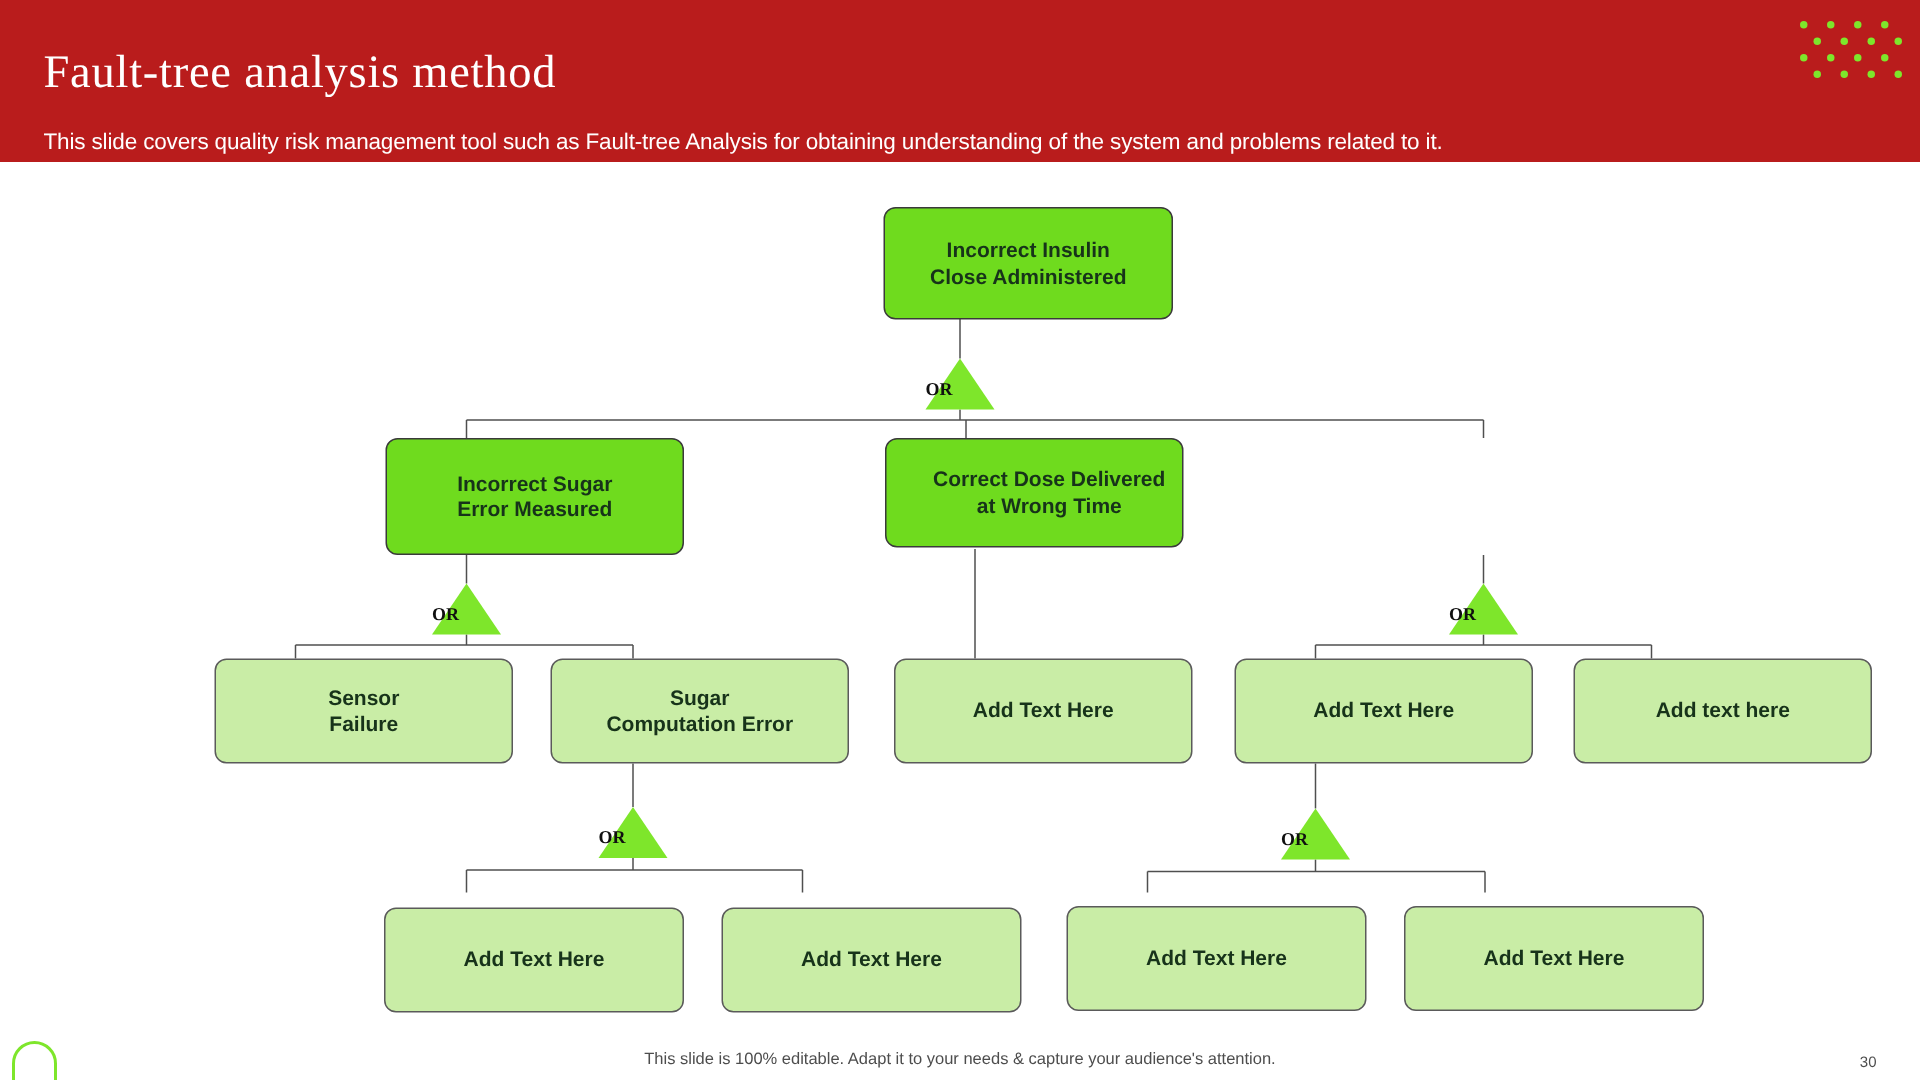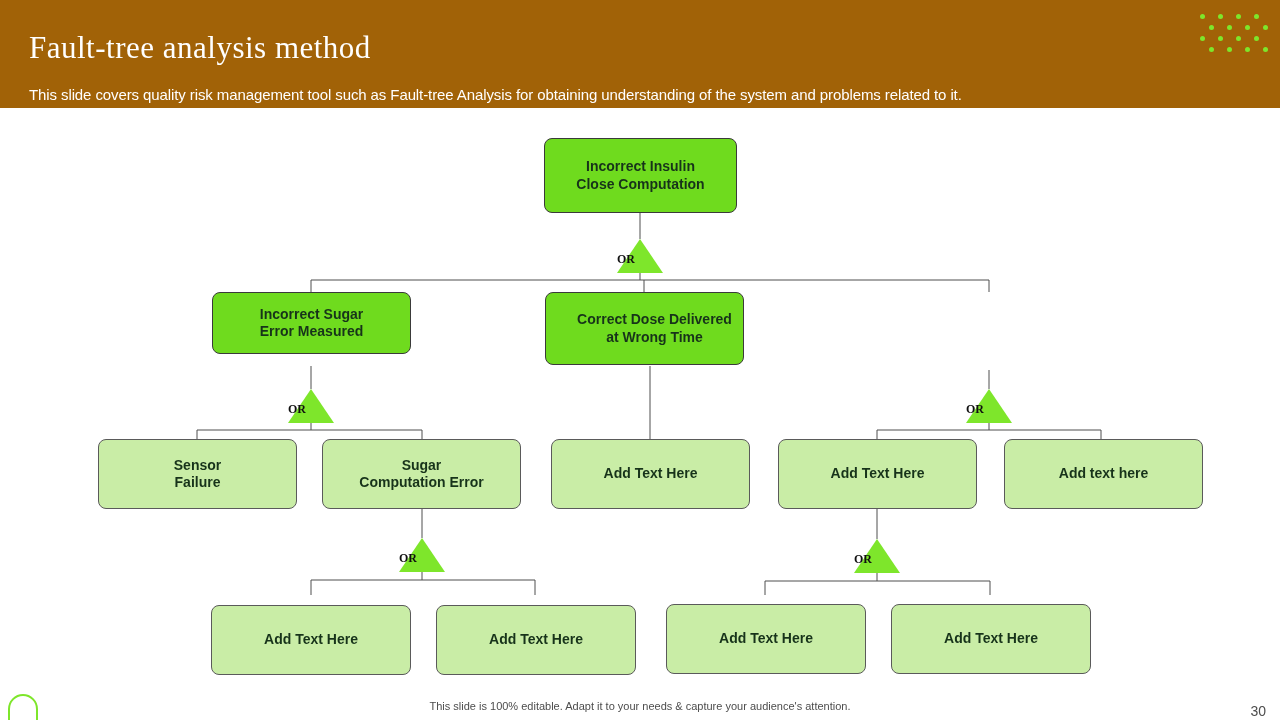--- a/index.html
+++ b/index.html
@@ -6,21 +6,21 @@
   body{
     width:1280px;height:720px;
     background:#ffffff;
     font-family:"Liberation Sans", sans-serif;
     position:relative;
     overflow:hidden;
   }
   
   .header{
     position:absolute;left:0;top:0;width:1280px;height:108px;
-    background:#a16207;
+    background:#b91c1c;
   }
   .header-title{
     position:absolute;left:29px;top:30px;
     font-family:"Liberation Serif", serif;
     font-size:31px;color:#ffffff;letter-spacing:.5px;
     white-space:nowrap;
   }
   .header-sub{
     position:absolute;left:29px;top:86px;
     font-size:15px;color:#ffffff;letter-spacing:-0.1px;
@@ -42,20 +42,21 @@
     box-sizing:border-box;
     border:1px solid #4f4f4f;
     border-radius:8px;
     display:flex;align-items:center;justify-content:center;
     text-align:center;
     color:#17331a;
     font-weight:bold;
     font-size:14px;
     line-height:1.25;
     padding:4px 8px;
+    margin-left:45px;
   }
   .node.dark{background:#6fdb1e;border-color:#3a3a3a;}
   .node.light{background:#c9eda6;border-color:#5a5a5a;font-weight:bold;}
   .gate{
     position:absolute;
     width:46px;height:34px;
   }
   .gate .tri{
     position:absolute;left:0;top:0;width:0;height:0;
     border-left:23px solid transparent;
@@ -71,22 +72,22 @@
   .deco-arc{
     position:absolute;left:8px;top:586px;width:30px;height:66px;
     border:2px solid #7ee62b;border-radius:15px 15px 2px 2px;
     box-sizing:border-box;
   }
   .footer-note{
     position:absolute;left:0;top:700px;width:1280px;text-align:center;
     font-size:11px;color:#4d4d4d;
   }
   .page-num{
-    position:absolute;right:14px;top:703px;
-    font-size:14px;color:#4d4d4d;
+    position:absolute;right:29px;top:703px;
+    font-size:10px;color:#4d4d4d;
   }
 </style>
 </head>
 <body>
 
 <div class="header">
   <div class="header-title">Fault-tree analysis method</div>
   <div class="header-sub">This slide covers quality risk management tool such as Fault-tree Analysis for obtaining understanding of the system and problems related to it.</div>
   <div class="dots" id="dotgrid">
       <i style="left: 0px; top: 0px;"></i>
@@ -145,30 +146,30 @@
       <line x1="877" y1="465" x2="877" y2="473"></line>
       <line x1="765" y1="473" x2="990" y2="473"></line>
       <line x1="765" y1="473" x2="765" y2="487"></line>
       <line x1="990" y1="473" x2="990" y2="487"></line>
     </g>
   </svg>
 
   <div class="node dark" style="left:544px;top:30px;width:193px;height:75px;">
     <span>
       <span>Incorrect Insulin</span><br>
-      <span>Close Computation</span>
+      <span>Close Administered</span>
     </span>
   </div>
 
   <div class="gate" style="left:617px;top:131px;">
     <span class="tri"></span>
     <span class="lbl">OR</span>
   </div>
 
-  <div class="node dark" style="left:212px;top:292px;left:212px;top:292px;width:199px;height:62px;top:184px;">
+  <div class="node dark" style="left:212px;top:292px;left:212px;top:292px;width:199px;height:78px;top:184px;">
     <span>
       <span>Incorrect Sugar</span><br>
       <span>Error Measured</span>
     </span>
   </div>
 
   <div class="node dark" style="left:545px;top:184px;width:199px;height:73px;padding-left:28px;">
     <span>
       <span>Correct Dose Delivered</span><br>
       <span>at Wrong Time</span>

